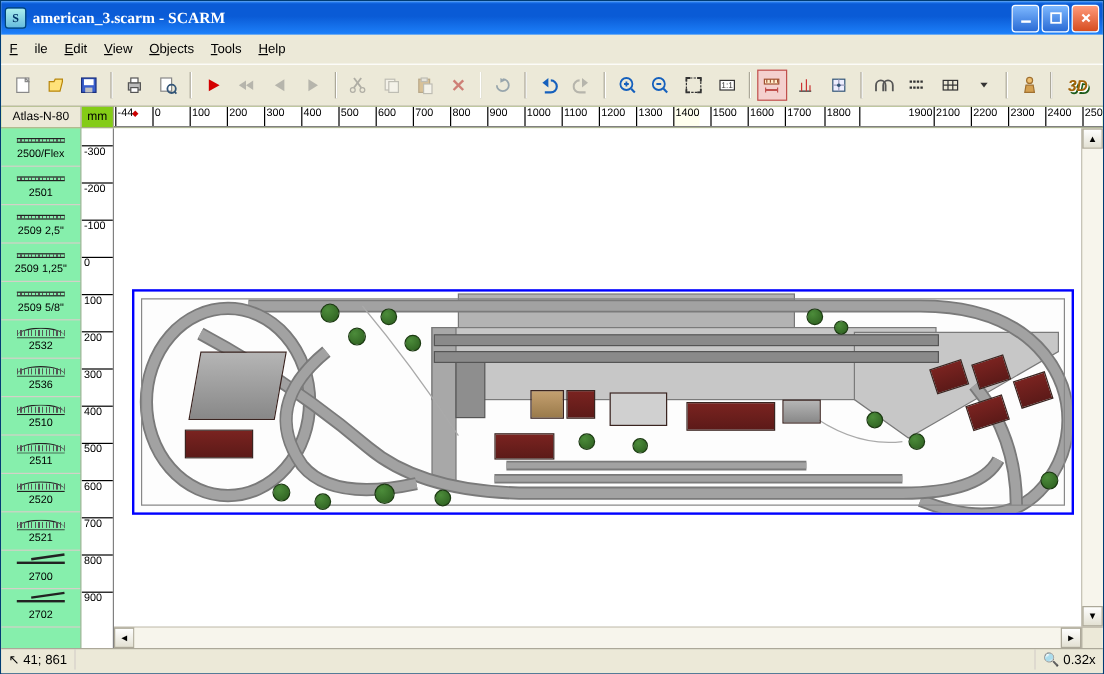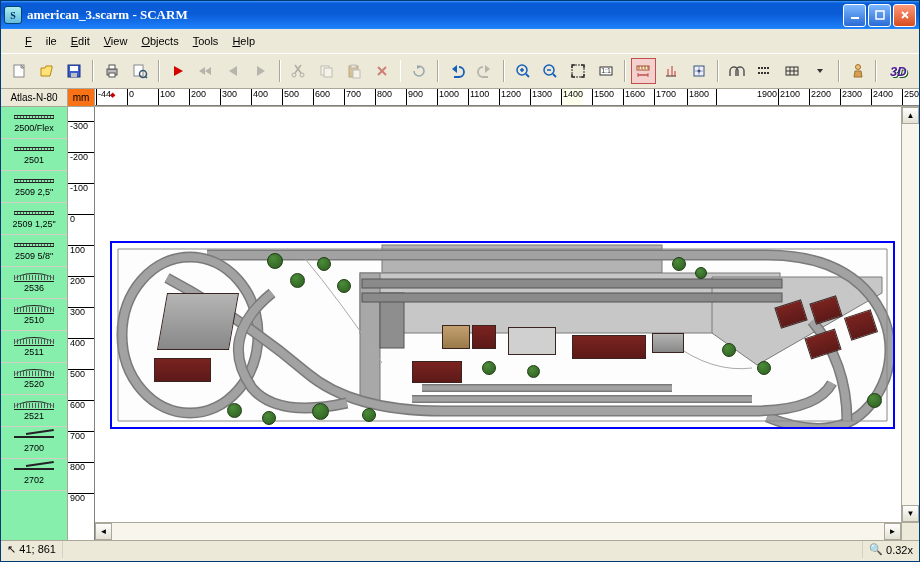--- a/index.html
+++ b/index.html
@@ -4,27 +4,27 @@
 <style>
 html,body{margin:0;padding:0;font-family:Tahoma,Segoe UI,sans-serif;font-size:11px;background:#ece9d8;overflow:hidden;height:100%;width:100%}
 .window{width:920px;height:562px;display:flex;flex-direction:column;border:1px solid #003c74;box-sizing:border-box;background:#ece9d8}
 .titlebar{height:28px;background:linear-gradient(to bottom,#3a93ff 0%,#0a5bd6 8%,#0a5bd6 45%,#1c7ef8 95%,#2b8cff 100%);display:flex;align-items:center;padding:0 3px;color:#fff;font-weight:bold;font-size:13px;font-family:"Trebuchet MS",Tahoma}
 .titlebar .app-icon{width:16px;height:16px;background:linear-gradient(#aee,#6bd);border:1px solid #047;border-radius:3px;margin-right:5px;display:flex;align-items:center;justify-content:center;font-size:10px;color:#036}
 .titlebar .spacer{flex:1}
 .titlebar .win-btns{display:flex;gap:2px}
 .titlebar .win-btn{width:21px;height:21px;border:1px solid #fff;border-radius:3px;display:flex;align-items:center;justify-content:center;font-family:Marlett,Arial;font-size:10px;color:#fff}
 .win-btn.min,.win-btn.max{background:linear-gradient(to bottom,#7db8ff,#2a6bd5)}
 .win-btn.close{background:linear-gradient(to bottom,#ff9a7a,#d64d20)}
-.menubar{height:20px;display:flex;align-items:center;padding:2px 17px;gap:0;background:#ece9d8}
+.menubar{height:20px;display:flex;align-items:center;padding:2px 0;gap:0;background:#ece9d8}
 .menubar span{padding:2px 7px;cursor:default}
 .menubar u{text-decoration:underline}
 .toolbar{height:30px;border-top:1px solid #fff;border-bottom:1px solid #aca899;display:flex;align-items:center;padding:2px 4px;background:#ece9d8}
 .tbtn{width:24px;height:24px;display:flex;align-items:center;justify-content:center;margin:0 1px;border:1px solid transparent;position:relative}
 .tsep{width:1px;height:22px;background:#aca899;margin:0 4px;border-right:1px solid #fff}
-.ruler-row{display:flex;height:17px;background:#f97316;border-bottom:1px solid #aca899}
+.ruler-row{display:flex;height:17px;background:#84cc16;border-bottom:1px solid #aca899}
 .corner-lib{width:66px;border-right:1px solid #aca899;font-size:10px;display:flex;align-items:center;justify-content:center;background:#ece9d8}
 .corner-unit{width:26px;border-right:1px solid #aca899;font-size:10px;display:flex;align-items:center;justify-content:center}
 .hruler{flex:1;position:relative;background:#fff;border-bottom:1px solid #808080;overflow:hidden}
 .hruler .tick{position:absolute;top:0;font-size:9px;color:#000;border-left:1px solid #000;height:100%;padding-left:1px;line-height:9px;padding-top:1px}
 .workarea{flex:1;display:flex;min-height:0}
 .palette{width:66px;border-right:1px solid #aca899;background:#86efac;overflow:hidden}
 .pitem{height:31px;border-bottom:1px solid #d4d0c8;display:flex;flex-direction:column;align-items:center;justify-content:center;font-size:9px;position:relative}
 .pitem .shape{width:40px;height:8px;margin-bottom:2px;position:relative}
 .shape.straight::before{content:"";position:absolute;inset:2px 0;background:repeating-linear-gradient(90deg,#555 0 1px,transparent 1px 3px);border-top:1px solid #222;border-bottom:1px solid #222}
 .shape.curve{border-top:1px solid #222;border-bottom:1px solid #222;border-radius:60% 60% 0 0/100% 100% 0 0;height:7px;transform:translateY(1px)}
@@ -285,21 +285,21 @@
       </div>
     <div class="tsep"></div>
     <div class="tbtn">
         <svg width="16" height="16">
           <circle cx="8" cy="4" r="2.5" fill="#f0c070" stroke="#a07030"></circle>
           <path d="M5 8h6l1 6H4z" fill="#d4a050" stroke="#a07030"></path>
         </svg>
       </div>
     <div class="tsep"></div>
     <div class="tbtn" style="width:30px">
-        <span style="font-weight:bold;font-style:italic;color:#4c1d95;text-shadow:1px 1px #fff,2px 2px #1a5a1a;font-size:13px">3D</span>
+        <span style="font-weight:bold;font-style:italic;color:#a16207;text-shadow:1px 1px #fff,2px 2px #1a5a1a;font-size:13px">3D</span>
       </div>
   </div>
 
   <div class="ruler-row">
     <div class="corner-lib">Atlas-N-80</div>
     <div class="corner-unit">mm</div>
     <div class="hruler" id="hruler">
       <div style="position:absolute;left:15px;top:2px;font-size:7px;color:#c00">◆</div>
     <div class="tick" style="left: 1px;">-44</div>
         <div class="tick" style="left: 32px;">0</div>
@@ -348,20 +348,24 @@
         <div class="pitem">
           <div class="shape straight"></div>
           <div>2509 1,25"</div>
         </div>
         <div class="pitem">
           <div class="shape straight"></div>
           <div>2509 5/8"</div>
         </div>
         <div class="pitem">
           <div class="shape curve"></div>
+          <div>2532</div>
+        </div>
+        <div class="pitem">
+          <div class="shape curve"></div>
           <div>2536</div>
         </div>
         <div class="pitem">
           <div class="shape curve"></div>
           <div>2510</div>
         </div>
         <div class="pitem">
           <div class="shape curve"></div>
           <div>2511</div>
         </div>

